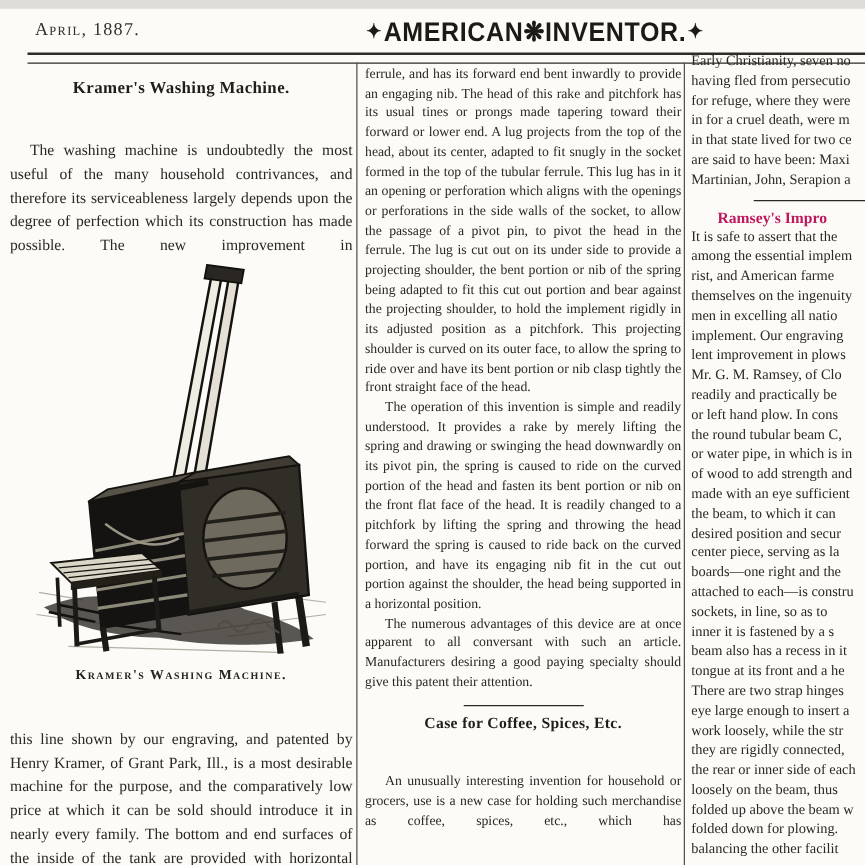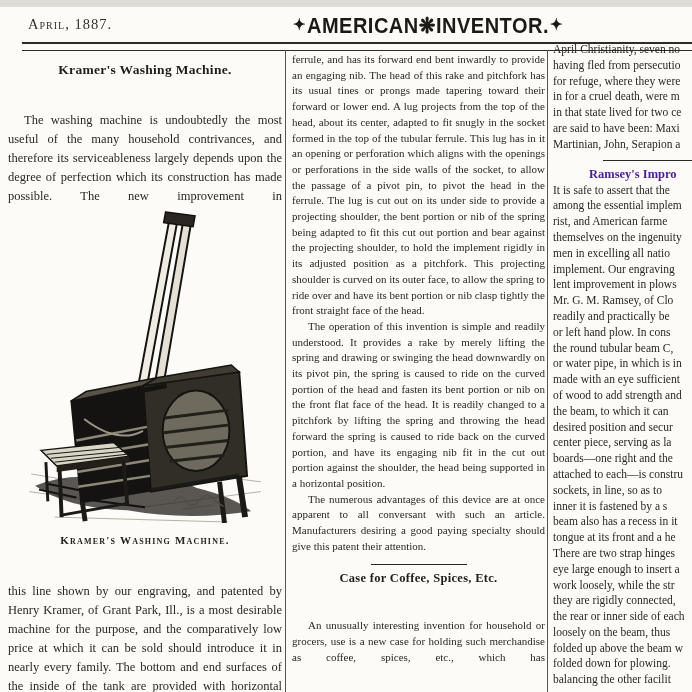--- a/index.html
+++ b/index.html
@@ -49,21 +49,21 @@
   figure{margin:3px auto 0 auto;width:238px;}
   figcaption{
     text-align:center;font-variant:small-caps;font-weight:700;
     font-size:11px;letter-spacing:1.2px;margin:2px 0 9px 0;color:#26241f;
   }
   
   .rline{white-space:nowrap;height:15.8px;line-height:15.8px;overflow:hidden;}
   .r-divider{border-top:1.5px solid #2b2925;width:200px;margin:7px 0 4px 50px;}
   .r-heading{
     white-space:nowrap;font-weight:700;font-size:12.5px;height:18px;line-height:18px;
-    margin-left:36px;color:#4c1d95;
+    margin-left:21px;color:#be185d;
   }
 </style>
 </head>
 <body>
 
 <div class="scan-edge-top"></div>
 
 <div class="date">April, 1887.</div>
 
 <div class="masthead"><span class="orn">✦</span><span>AMERICAN❋INVENTOR.</span><span class="orn">✦</span></div>
@@ -126,43 +126,43 @@
 <div class="col col-mid">
   <p>ferrule, and has its forward end bent inwardly to provide an engaging nib.  The head of this rake and pitchfork has its usual tines or prongs made tapering toward their forward or lower end.  A lug projects from the top of the head, about its center, adapted to fit snugly in the socket formed in the top of the tubular ferrule.  This lug has in it an opening or perforation which aligns with the openings or perforations in the side walls of the socket, to allow the passage of a pivot pin, to pivot the head in the ferrule.  The lug is cut out on its under side to provide a projecting shoulder, the bent portion or nib of the spring being adapted to fit this cut out portion and bear against the projecting shoulder, to hold the implement rigidly in its adjusted position as a pitchfork.  This projecting shoulder is curved on its outer face, to allow the spring to ride over and have its bent portion or nib clasp tightly the front straight face of the head.</p>
   <p class="indent">The operation of this invention is simple and readily understood.  It provides a rake by merely lifting the spring and drawing or swinging the head downwardly on its pivot pin, the spring is caused to ride on the curved portion of the head and fasten its bent portion or nib on the front flat face of the head.  It is readily changed to a pitchfork by lifting the spring and throwing the head forward the spring is caused to ride back on the curved portion, and have its engaging nib fit in the cut out portion against the shoulder, the head being supported in a horizontal position.</p>
   <p class="indent">The numerous advantages of this device are at once apparent to all conversant with such an article.  Manufacturers desiring a good paying specialty should give this patent their attention.</p>
   <div class="divider"></div>
   <h2>Case for Coffee, Spices, Etc.</h2>
   <p class="indent cont">An unusually interesting invention for household or grocers, use is a new case for holding such merchandise as coffee, spices, etc., which has</p>
 </div>
 
 <div class="col col-right">
-  <div class="rline">April Christianity, seven no</div>
+  <div class="rline">Early Christianity, seven no</div>
   <div class="rline">having fled from  persecutio</div>
   <div class="rline">for refuge, where they were</div>
   <div class="rline">in for a cruel death,  were m</div>
   <div class="rline">in that state lived for two ce</div>
   <div class="rline">are said to have been:  Maxi</div>
   <div class="rline">Martinian, John, Serapion a</div>
   <div class="r-divider"></div>
   <div class="r-heading">Ramsey's Impro</div>
   <div class="rline">It is safe to assert that the</div>
   <div class="rline">among the essential implem</div>
   <div class="rline">rist, and  American  farme</div>
   <div class="rline">themselves on the ingenuity</div>
   <div class="rline">men in  excelling  all  natio</div>
   <div class="rline">implement.  Our engraving</div>
   <div class="rline">lent improvement in plows</div>
   <div class="rline">Mr. G. M. Ramsey, of Clo</div>
   <div class="rline">readily and  practically  be</div>
   <div class="rline">or left hand plow.  In cons</div>
   <div class="rline">the round tubular beam C,</div>
   <div class="rline">or water pipe, in which is in</div>
+  <div class="rline">of wood to add strength and</div>
   <div class="rline">made with an eye sufficient</div>
-  <div class="rline">of wood to add strength and</div>
   <div class="rline">the beam,  to  which  it  can</div>
   <div class="rline">desired position and secur</div>
   <div class="rline">center piece,  serving  as  la</div>
   <div class="rline">boards—one right and  the</div>
   <div class="rline">attached  to each—is constru</div>
   <div class="rline">sockets,  in  line,  so  as  to</div>
   <div class="rline">inner it  is fastened by a s</div>
   <div class="rline">beam also has  a  recess in it</div>
   <div class="rline">tongue at its front and a he</div>
   <div class="rline">There are two strap hinges</div>

